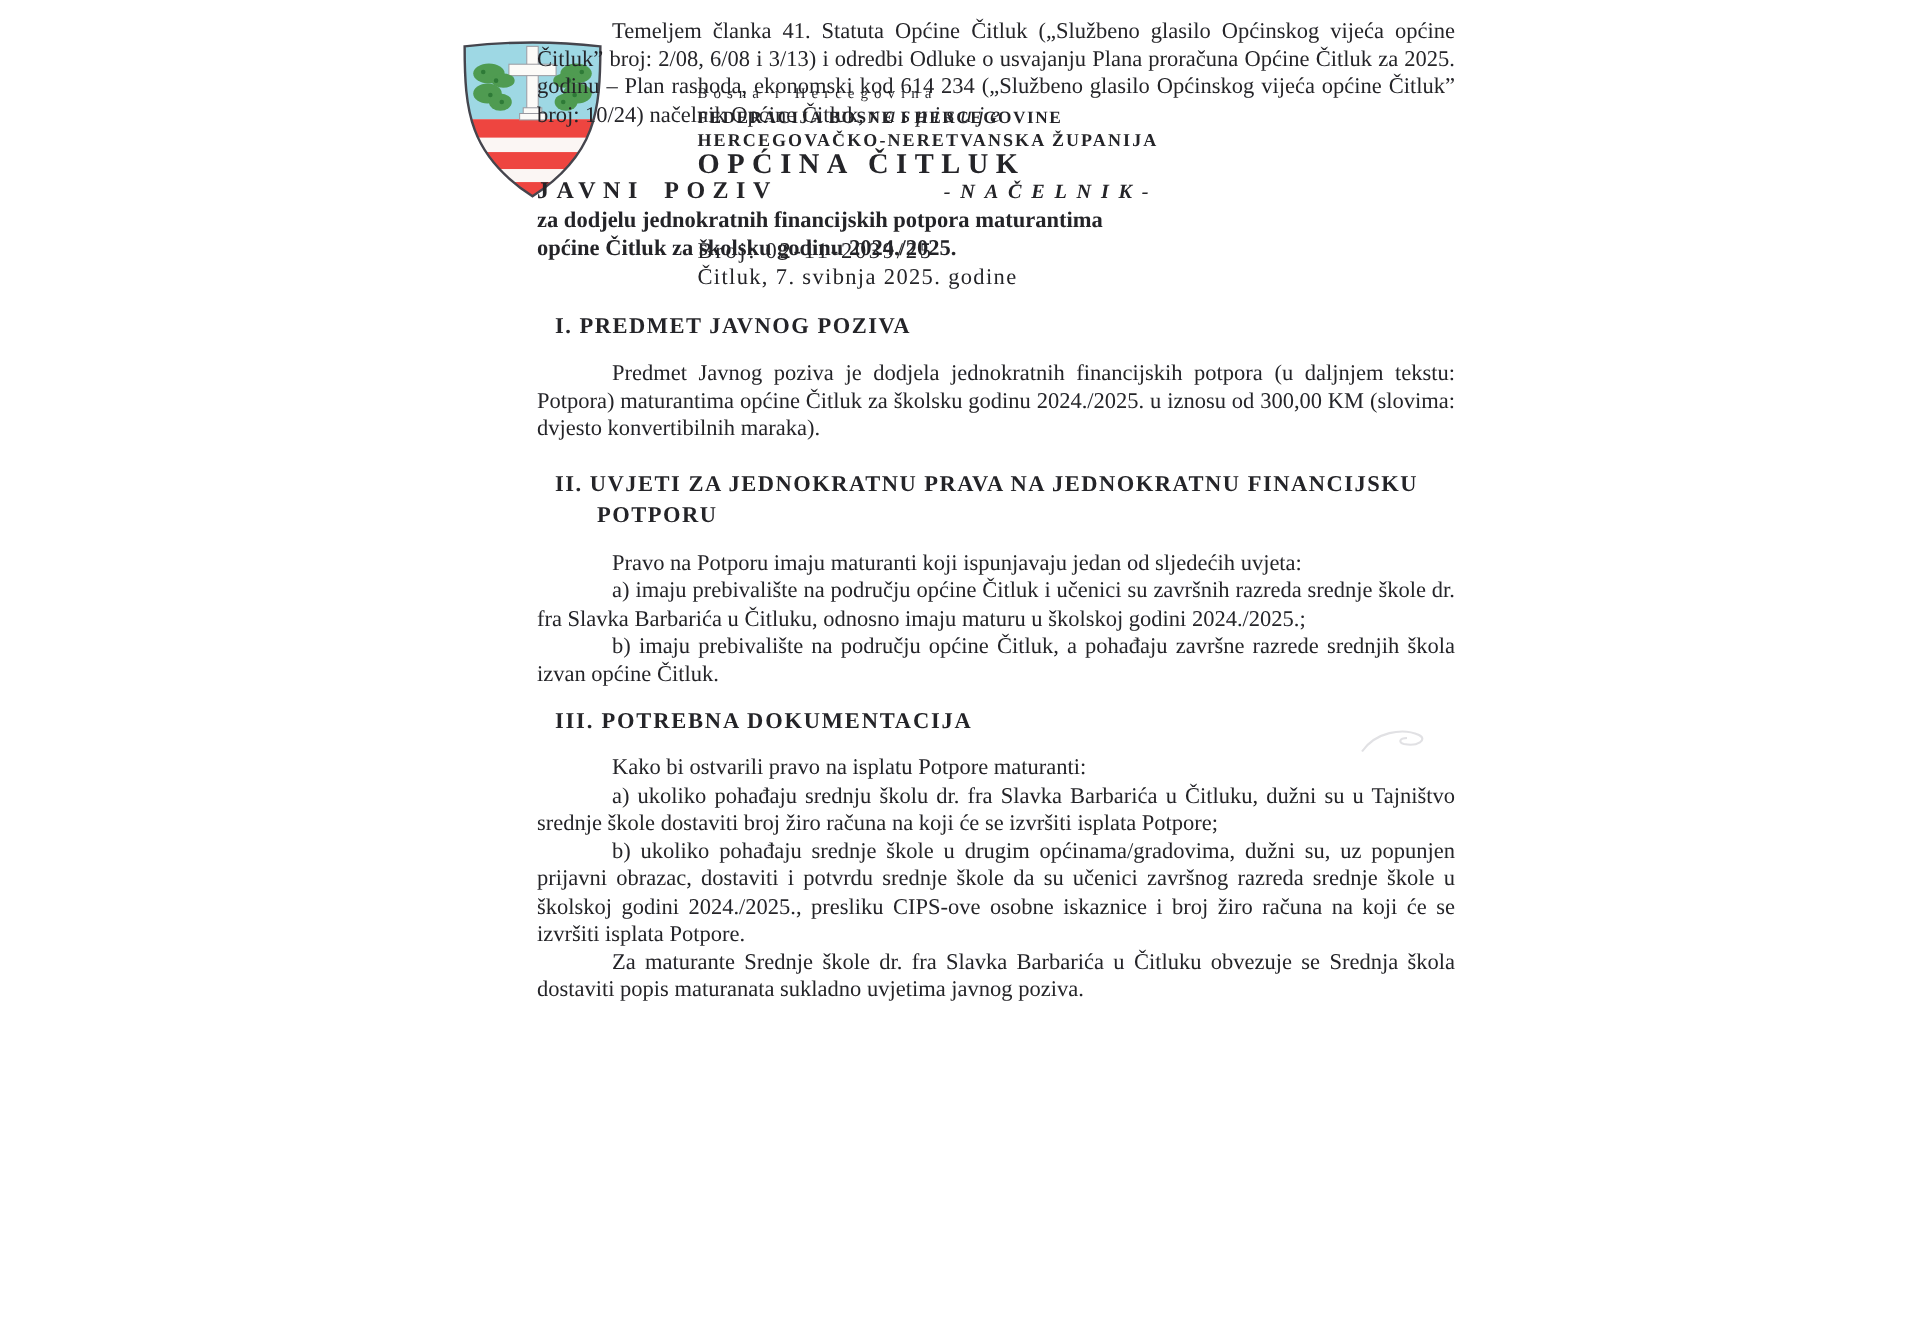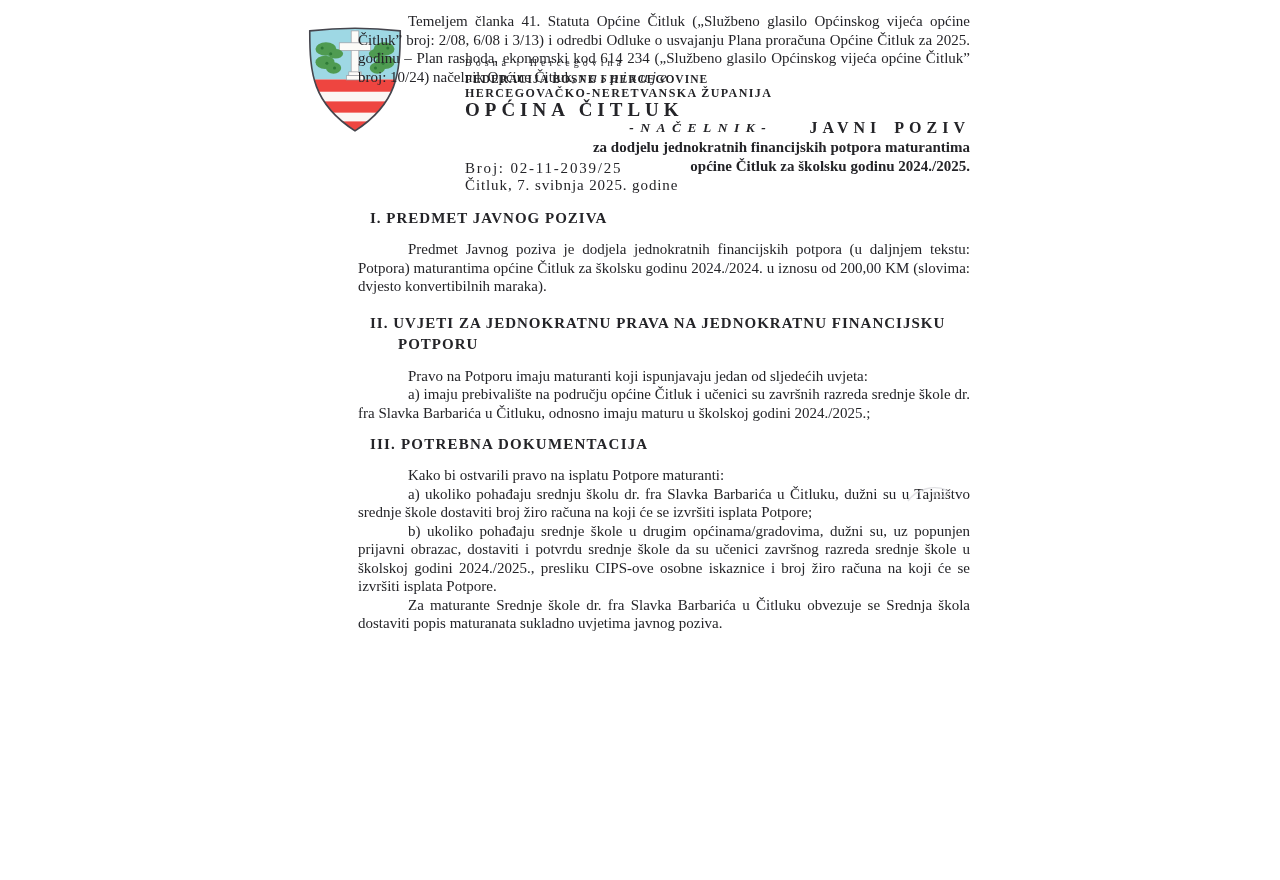--- a/index.html
+++ b/index.html
@@ -40,21 +40,21 @@
   
   .content {
     position: absolute; left: 358px; top: 12px; width: 612px;
     font-size: 15px; line-height: 18.5px;
   }
   p.para { margin: 0; text-align: justify; text-indent: 50px; }
 
   .preamble   { margin-top: 189px; }
   .action-word { font-style: italic; letter-spacing: 4px; }
 
-  .title-block { margin-top: 32px; text-align: right; font-weight: bold; }
+  .title-block { margin-top: 32px; text-align: left; font-weight: bold; }
   .title-line1 { font-size: 16px; letter-spacing: 5px; word-spacing: 4px; line-height: 20px; }
   .title-sub   { font-size: 15px; line-height: 19px; }
 
   .heading { font-weight: bold; letter-spacing: 1px; line-height: 19px; margin: 12px; }
   .heading-1 { margin-top: 33px; }
   .heading-2 { margin-top: 17px; line-height: 21px; }
   .heading-2 .h2-line2 { padding-left: 28px; }
   .heading-3 { margin-top: 13px; letter-spacing: 1.2px; }
 
   .sec1-para  { margin-top: 14px; }
@@ -129,29 +129,30 @@
 
     <p class="para preamble"><span>Temeljem članka 41. Statuta Općine Čitluk („Službeno glasilo Općinskog vijeća općine Čitluk” broj: 2/08, 6/08 i 3/13) i odredbi Odluke o usvajanju Plana proračuna Općine Čitluk za 2025. godinu – Plan rashoda, ekonomski kod 614 234 („Službeno glasilo Općinskog vijeća općine Čitluk” broj: 10/24) načelnik Općine Čitluk,</span> <span class="action-word">raspisuje</span></p>
 
     <div class="title-block">
       <div class="title-line1">JAVNI POZIV</div>
       <div class="title-sub">za dodjelu jednokratnih financijskih potpora maturantima</div>
       <div class="title-sub">općine Čitluk za školsku godinu 2024./2025.</div>
     </div>
 
     <p class="heading heading-1">I. PREDMET JAVNOG POZIVA</p>
-    <p class="para sec1-para">Predmet Javnog poziva je dodjela jednokratnih financijskih potpora (u daljnjem tekstu: Potpora) maturantima općine Čitluk za školsku godinu 2024./2024. u iznosu od 200,00 KM (slovima: dvjesto konvertibilnih maraka).</p>
+    <p class="para sec1-para">Predmet Javnog poziva je dodjela jednokratnih financijskih potpora (u daljnjem tekstu: Potpora) maturantima općine Čitluk za školsku godinu 2024./2025. u iznosu od 300,00 KM (slovima: dvjesto konvertibilnih maraka).</p>
 
     <div class="heading heading-2">
       <div>II. UVJETI ZA JEDNOKRATNU PRAVA NA JEDNOKRATNU FINANCIJSKU</div>
       <div class="h2-line2">POTPORU</div>
     </div>
     <div class="sec2-block">
       <p class="para">Pravo na Potporu imaju maturanti koji ispunjavaju jedan od sljedećih uvjeta:</p>
       <p class="para">a) imaju prebivalište na području općine Čitluk i učenici su završnih razreda srednje škole dr. fra Slavka Barbarića u Čitluku, odnosno imaju maturu u školskoj godini 2024./2025.;</p>
+      <p class="para">b) imaju prebivalište na području općine Čitluk, a pohađaju završne razrede srednjih škola izvan općine Čitluk.</p>
     </div>
 
     <p class="heading heading-3">III. POTREBNA DOKUMENTACIJA</p>
     <p class="para sec3-intro">Kako bi ostvarili pravo na isplatu Potpore maturanti:</p>
     <p class="para sec3-a">a) ukoliko pohađaju srednju školu dr. fra Slavka Barbarića u Čitluku, dužni su u Tajništvo srednje škole dostaviti broj žiro računa na koji će se izvršiti isplata Potpore;</p>
     <p class="para sec3-b">b) ukoliko pohađaju srednje škole u drugim općinama/gradovima, dužni su, uz popunjen prijavni obrazac, dostaviti i potvrdu srednje škole da su učenici završnog razreda srednje škole u školskoj godini 2024./2025., presliku CIPS-ove osobne iskaznice i broj žiro računa na koji će se izvršiti isplata Potpore.</p>
 
     <p class="para closing">Za maturante Srednje škole dr. fra Slavka Barbarića u Čitluku obvezuje se Srednja škola dostaviti popis maturanata sukladno uvjetima javnog poziva.</p>
   </div>
 

